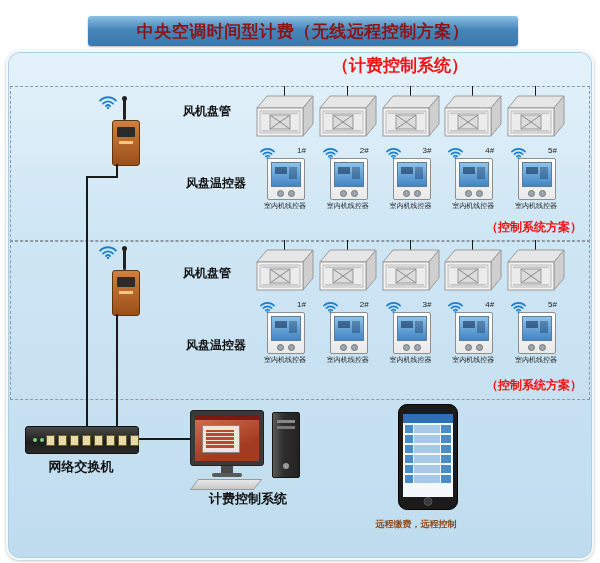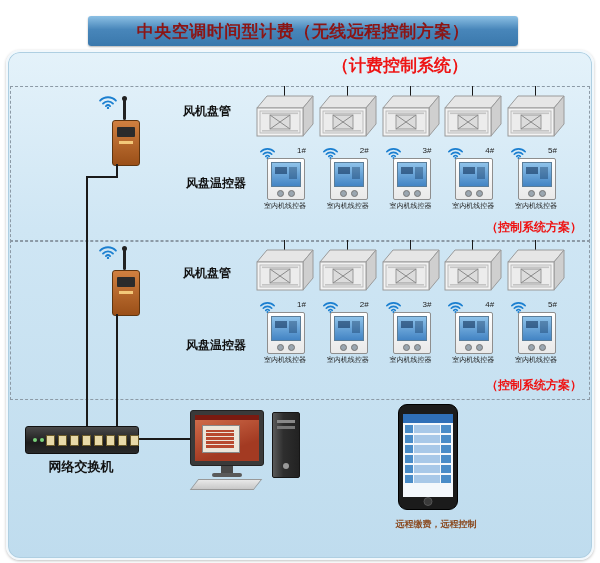--- a/index.html
+++ b/index.html
@@ -388,20 +388,21 @@
 
   <div class="monitor">
     <div class="mon-screen">
       <div class="mon-dialog"></div>
     </div>
   </div>
   <div class="mon-stand"></div>
   <div class="mon-base"></div>
   <div class="keyboard"></div>
   <div class="tower"></div>
+  <div class="dev-label" style="left:186px; top:490px; width:124px;">计费控制系统</div>
 
   <div class="phone">
     <div class="phone-screen">
       <div class="ph-header"></div>
       <div class="ph-row">
           <i class="a"></i>
           <i class="b"></i>
           <i class="c"></i>
         </div>
       <div class="ph-row">
@@ -425,15 +426,15 @@
           <i class="c"></i>
         </div>
       <div class="ph-row">
           <i class="a"></i>
           <i class="b"></i>
           <i class="c"></i>
         </div>
     </div>
     <div class="home"></div>
   </div>
-  <div class="phone-caption" style="left:376px; top:518px; width:120px;">远程缴费，远程控制</div>
+  <div class="phone-caption" style="left:356px; top:518px; width:120px;">远程缴费，远程控制</div>
 
 </div>
 
 </body></html>

